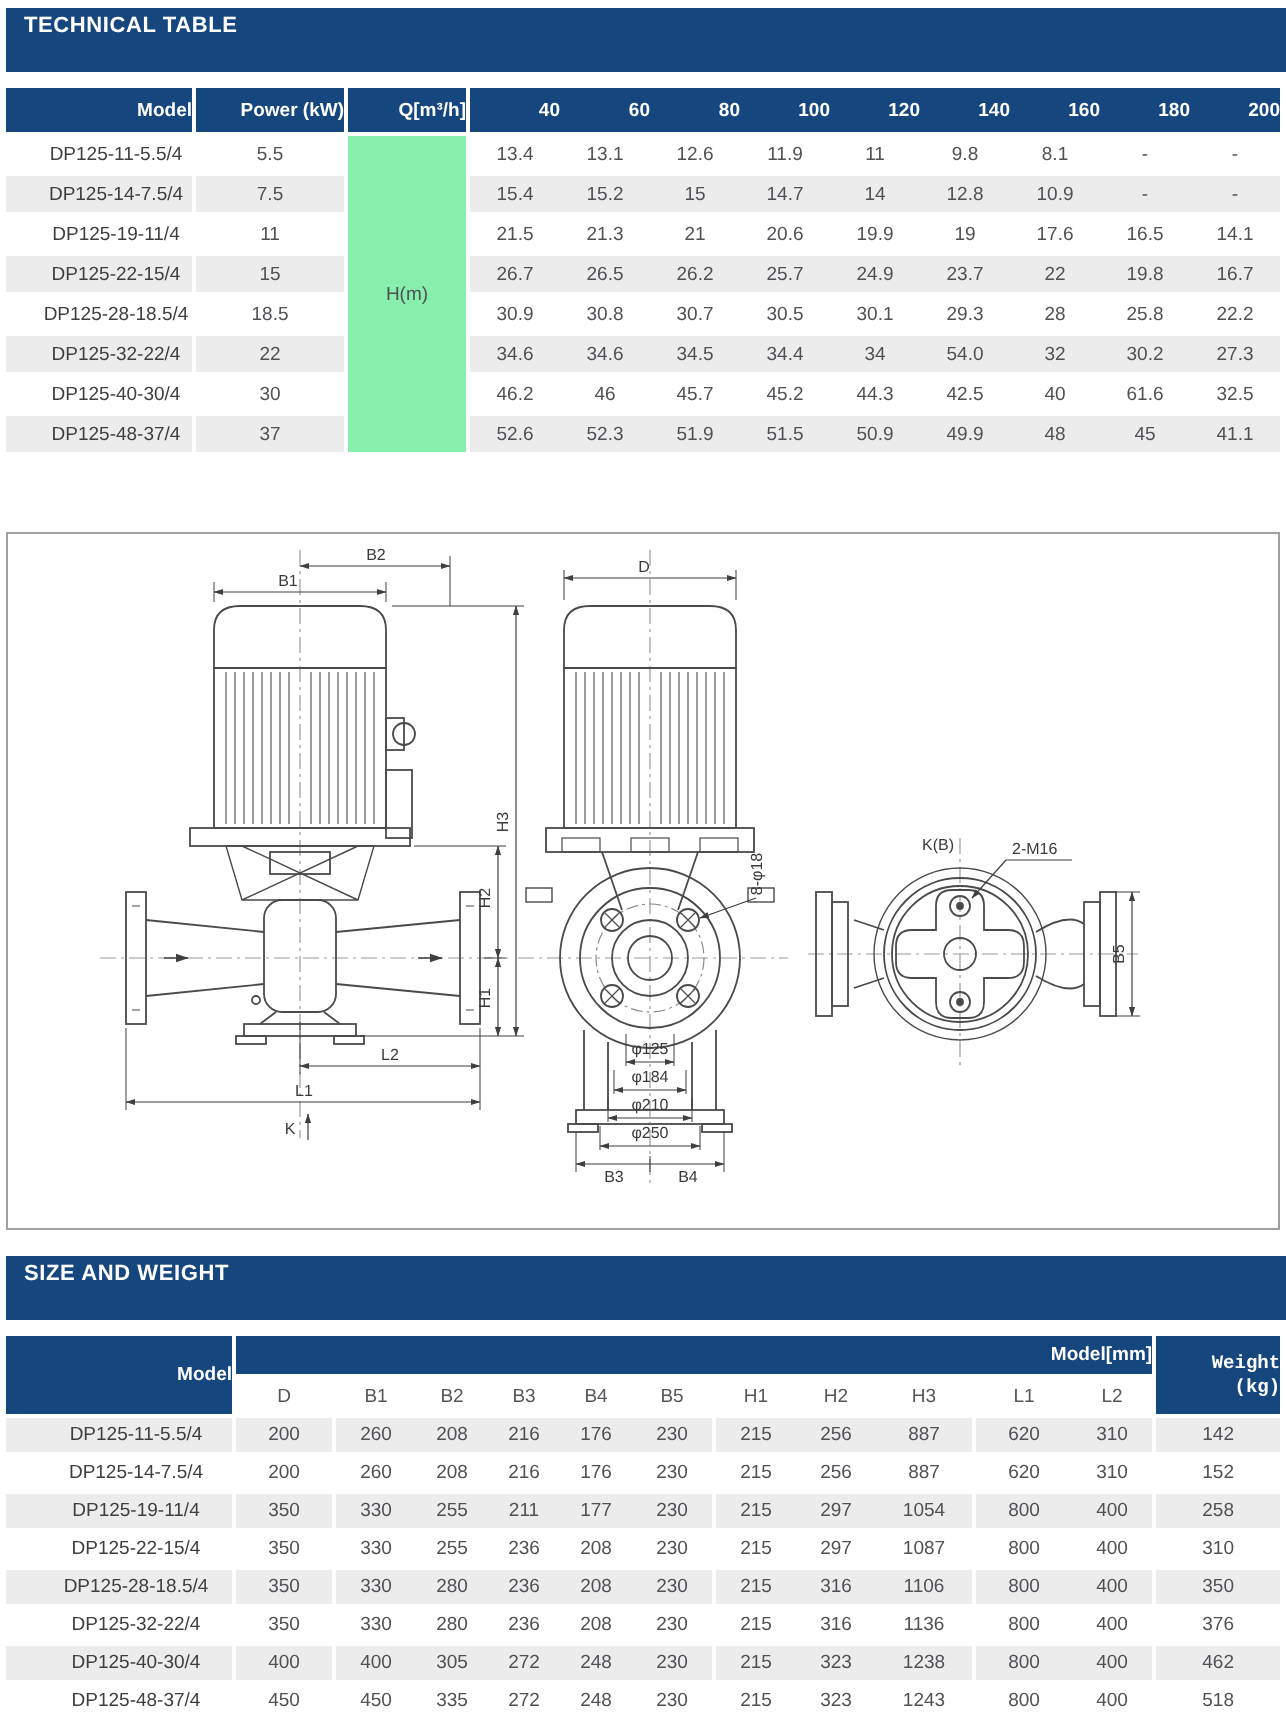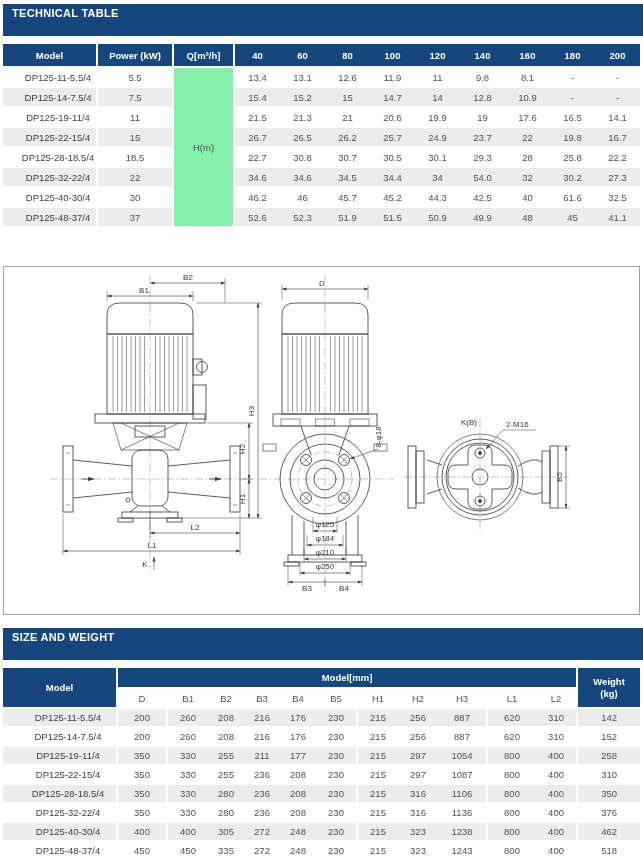--- a/index.html
+++ b/index.html
@@ -8,33 +8,33 @@
 
   .section-bar{height:32px;background:#15477E;color:#fff;
     font:bold 11px/18px "Liberation Sans",sans-serif;letter-spacing:.3px;
     padding-left:9px;margin-left:3px;}
   .bar-top{margin-top:4px;}
 
   table{border-collapse:separate;border-spacing:0;table-layout:fixed;
     width:637px;margin-left:3px;margin-top:8px;}
   th,td{padding:0;overflow:hidden;white-space:nowrap;}
   th.navy{background:#15477E;color:#fff;font-size:9.5px;font-weight:bold;
-    height:22px;text-align:center;border-bottom:2px solid #fff;margin-top:28px;}
+    height:22px;text-align:right;border-bottom:2px solid #fff;margin-top:28px;}
   td{font-size:9.5px;color:#505155;text-align:center;height:18px;
     border-bottom:2px solid #fff;background:#fff;}
   tr.alt td{background:#ECECEC;}
   td.model-cell{text-align:center;padding-left:17px;color:#3E3E40;}
   .gap-r{border-right:2px solid #fff;}
   td.h-cell{background:#86efac;color:#505155;}
 
   #size-table th.navy{height:19px;}
   #size-table th.sub{background:#fff;color:#55565A;font-weight:normal;
     font-size:9.5px;height:18px;border-bottom:2px solid #fff;}
   #size-table td{height:17px;}
-  #size-table th.weight-h{line-height:1.25;}
+  #size-table th.weight-h{line-height:1.25;font-family:Liberation Mono, monospace;}
 
   .drawing-box{margin-left:3px;margin-top:10px;width:635px;height:347px;
     border:1px solid #A0A0A0;background:#fff;}
   .gap-30{height:28px;}
   .gap-13{height:13px;}
 
   .bottom-sliver{margin-left:3px;width:637px;height:2px;background:#DCDCDC;}
 
   svg text{font-family:"Liberation Sans",sans-serif;font-size:8px;fill:#3A3A3C;stroke:none;}
 </style>
@@ -128,21 +128,21 @@
           <td>25.7</td>
           <td>24.9</td>
           <td>23.7</td>
           <td>22</td>
           <td>19.8</td>
           <td>16.7</td>
         </tr>
         <tr>
           <td class="model-cell gap-r">DP125-28-18.5/4</td>
           <td class="gap-r">18.5</td>
-          <td>22.7</td>
+          <td>30.9</td>
           <td>30.8</td>
           <td>30.7</td>
           <td>30.5</td>
           <td>30.1</td>
           <td>29.3</td>
           <td>28</td>
           <td>25.8</td>
           <td>22.2</td>
         </tr>
         <tr class="alt">

